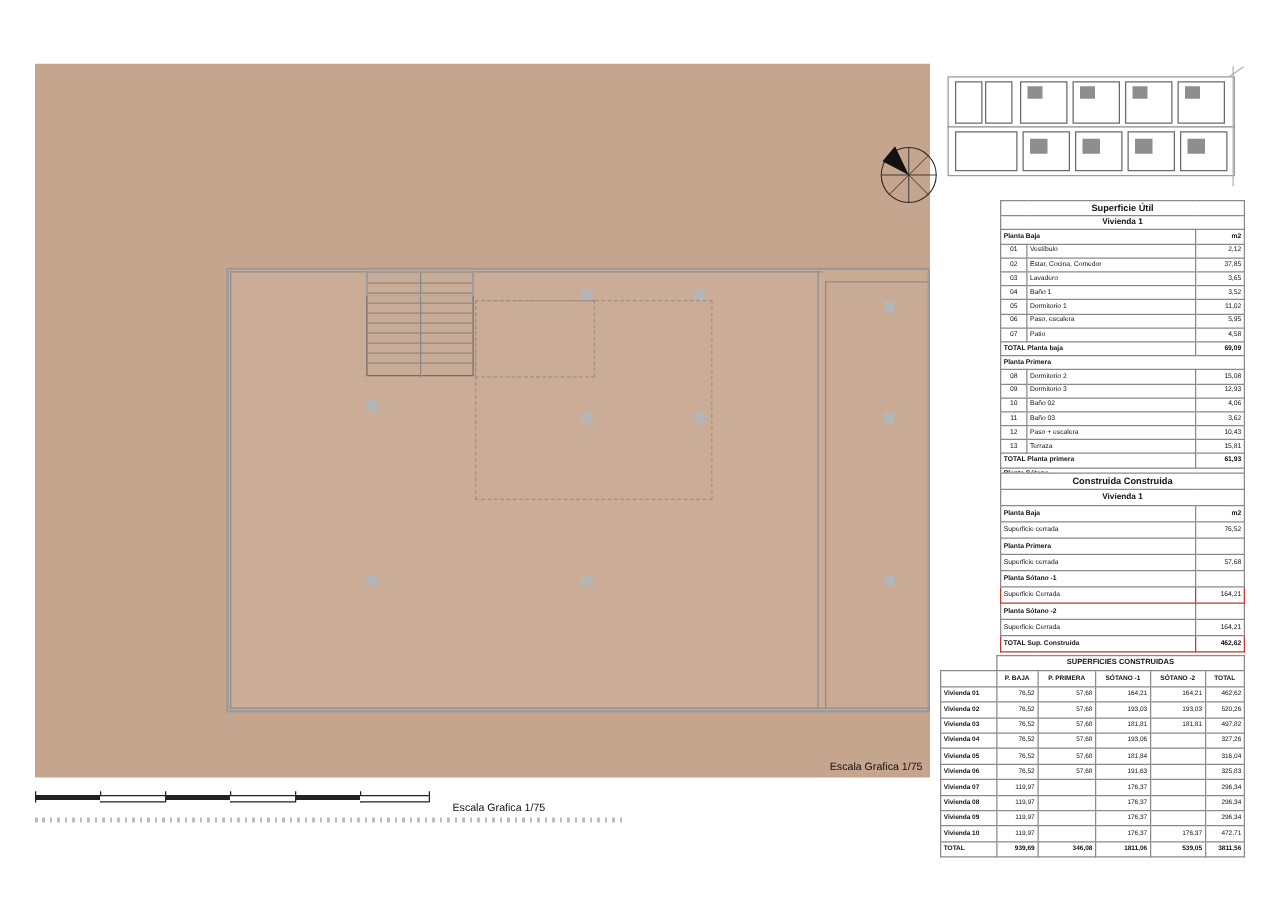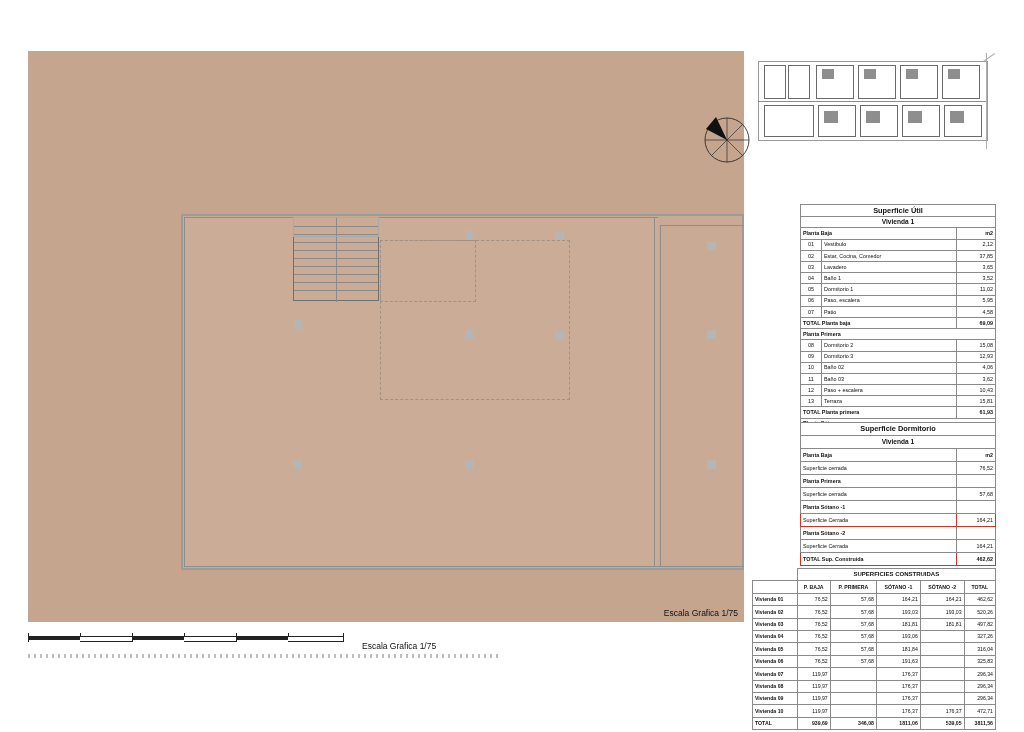--- a/index.html
+++ b/index.html
@@ -28,21 +28,21 @@
   .scale-caption{position:absolute;left:362px;top:641px;font-size:8.5px;color:#111;}
   .scale-hatch{position:absolute;left:28px;top:654px;width:470px;height:4px;}
 
   .keyplan{position:absolute;left:758px;top:55px;width:232px;height:92px;}
   .kp-box{position:absolute;border:1px solid #6a6a6a;box-sizing:border-box;background:#fff;}
   .kp-fill{position:absolute;background:#8e8e8e;}
   .kp-line{position:absolute;background:#8a8a8a;}
 
   
   table{border-collapse:collapse;font-size:5.4px;color:#111;}
-  .tbl{position:absolute;background:#fff;margin-top:44px;}
+  .tbl{position:absolute;background:#fff;}
   .tbl td,.tbl th{border:0.5px solid #8a8a8a;padding:1px 2px;line-height:1.25;}
   .ttl{font-weight:bold;text-align:center;font-size:7.4px;padding:2px 0;}
   .sub{font-weight:bold;text-align:center;font-size:6.6px;padding:1.5px 0;}
   .num{text-align:right;}
   .ctr{text-align:center;}
   .bold{font-weight:bold;}
   .redrow td{border-color:#c0392b !important;color:#111;}
   .hdrgrey{background:#ffffff;font-weight:bold;}
 
   #tbl-util{left:800px;top:160px;width:196px;}
@@ -268,21 +268,21 @@
       <tr>
           <td colspan="2" class="bold">TOTAL</td>
           <td class="num bold">405,45</td>
         </tr>
     </tbody>
   </table>
 
   <table class="tbl" id="tbl-constr">
     <tbody>
       <tr>
-          <td colspan="2" class="ttl">Superficie Dormitorio</td>
+          <td colspan="2" class="ttl">Construida Construida</td>
         </tr>
       <tr>
           <td colspan="2" class="sub">Vivienda 1</td>
         </tr>
       <tr>
         <td class="bold">Planta Baja</td>
         <td class="num bold col-val">m2</td>
       </tr>
       <tr>
           <td>Superficie cerrada</td>

